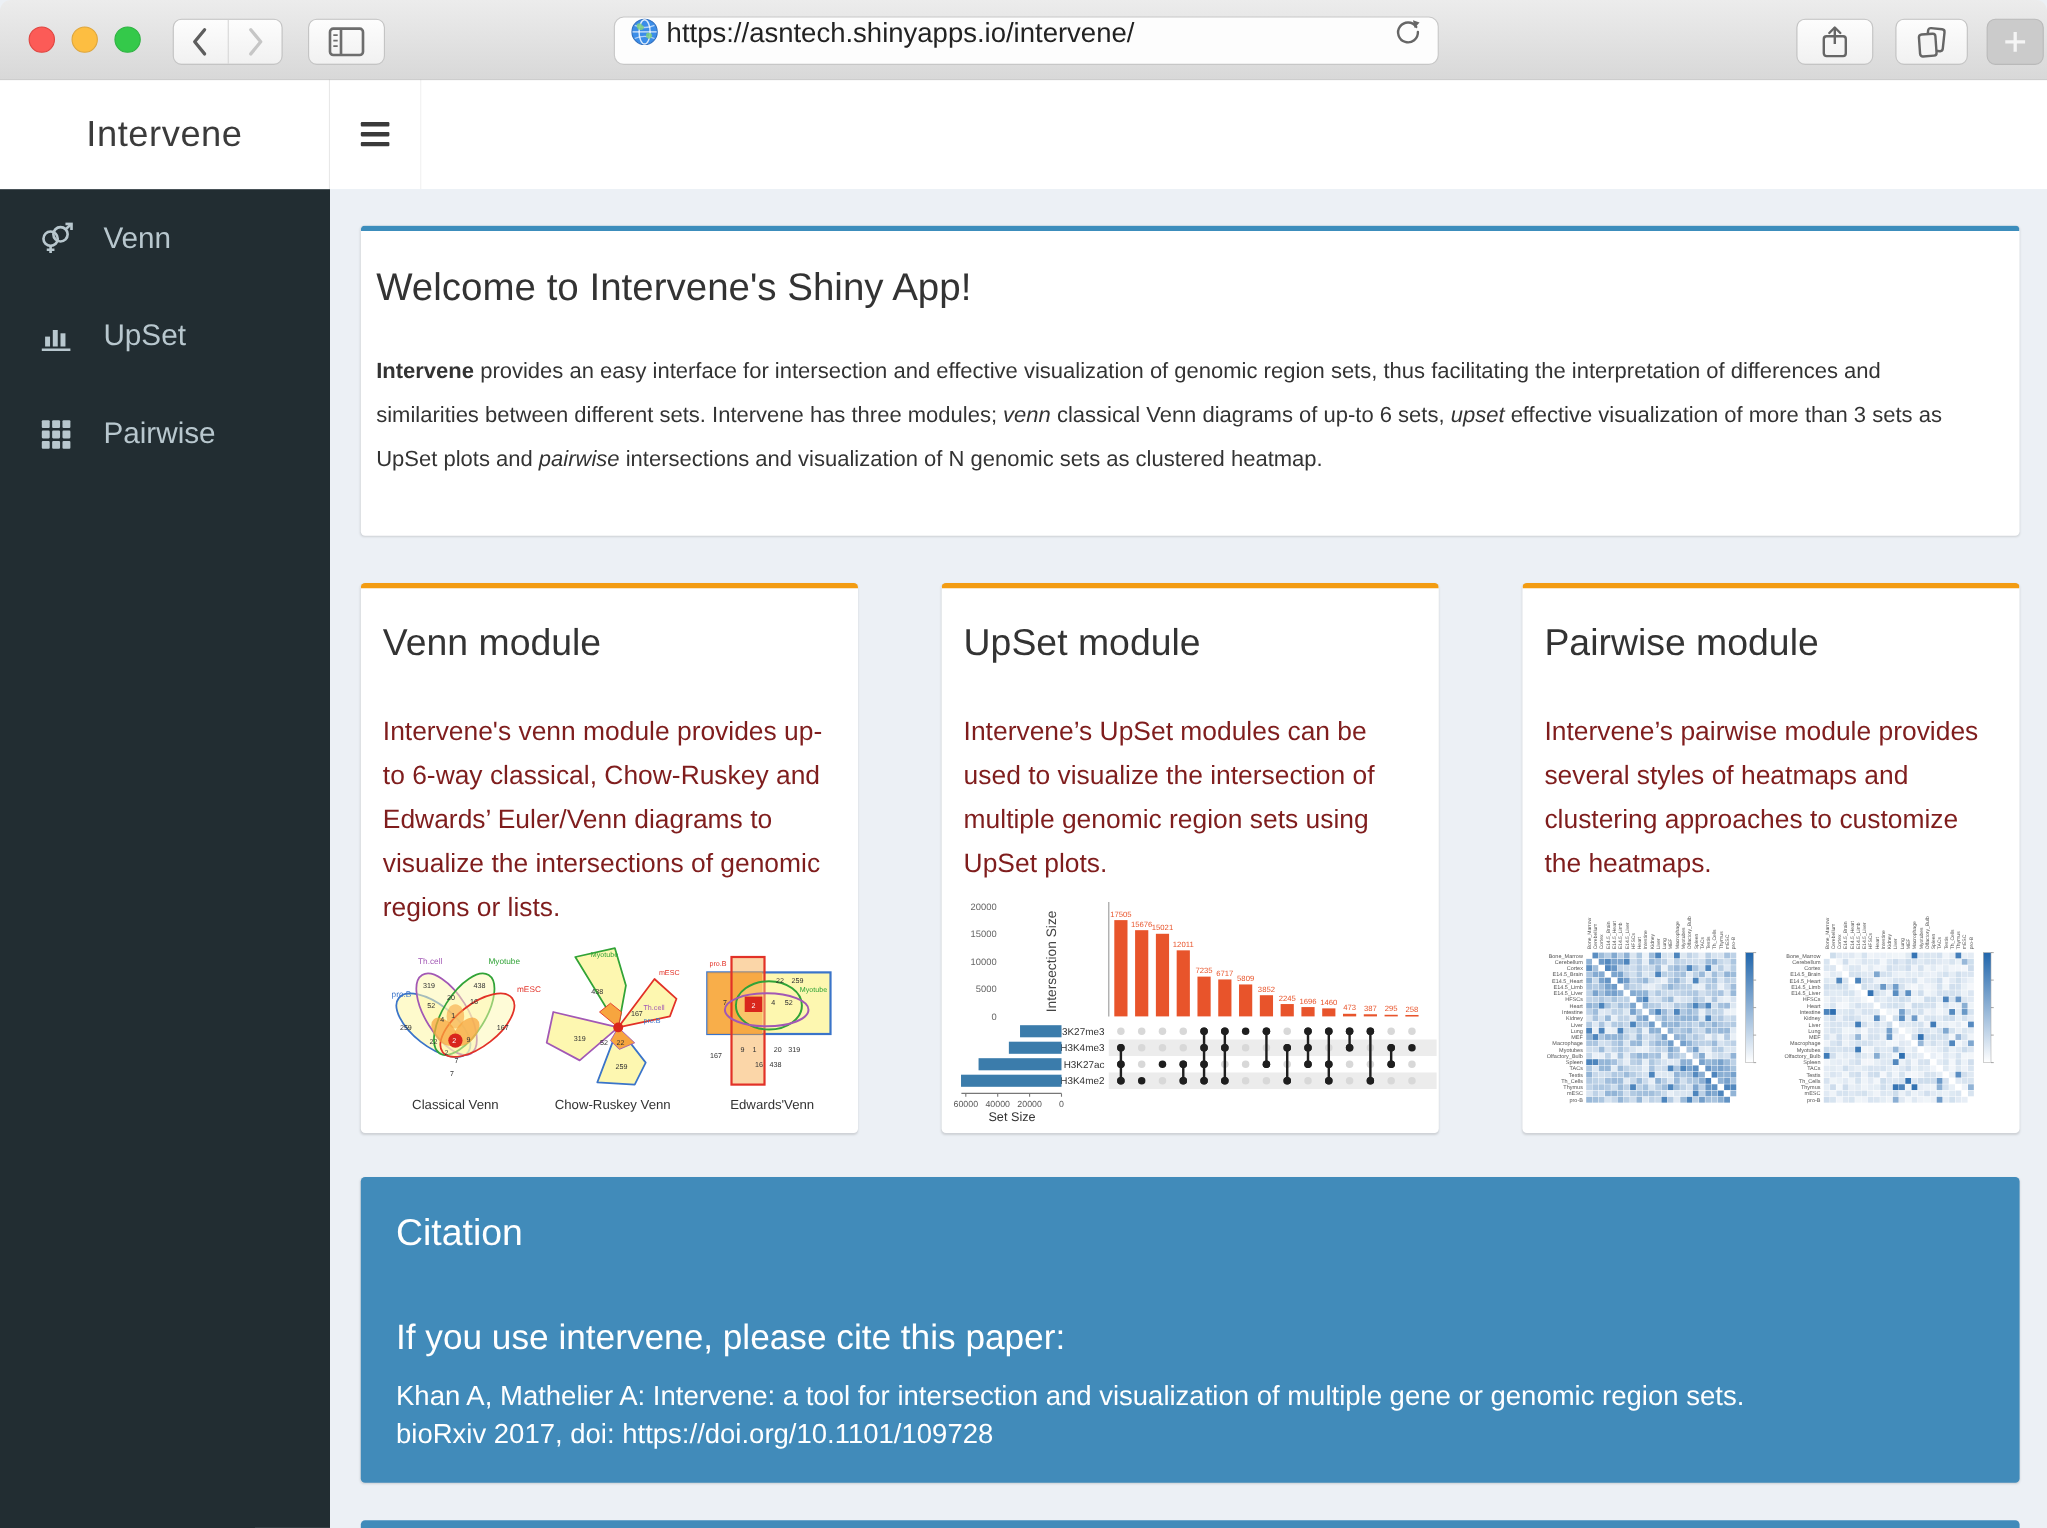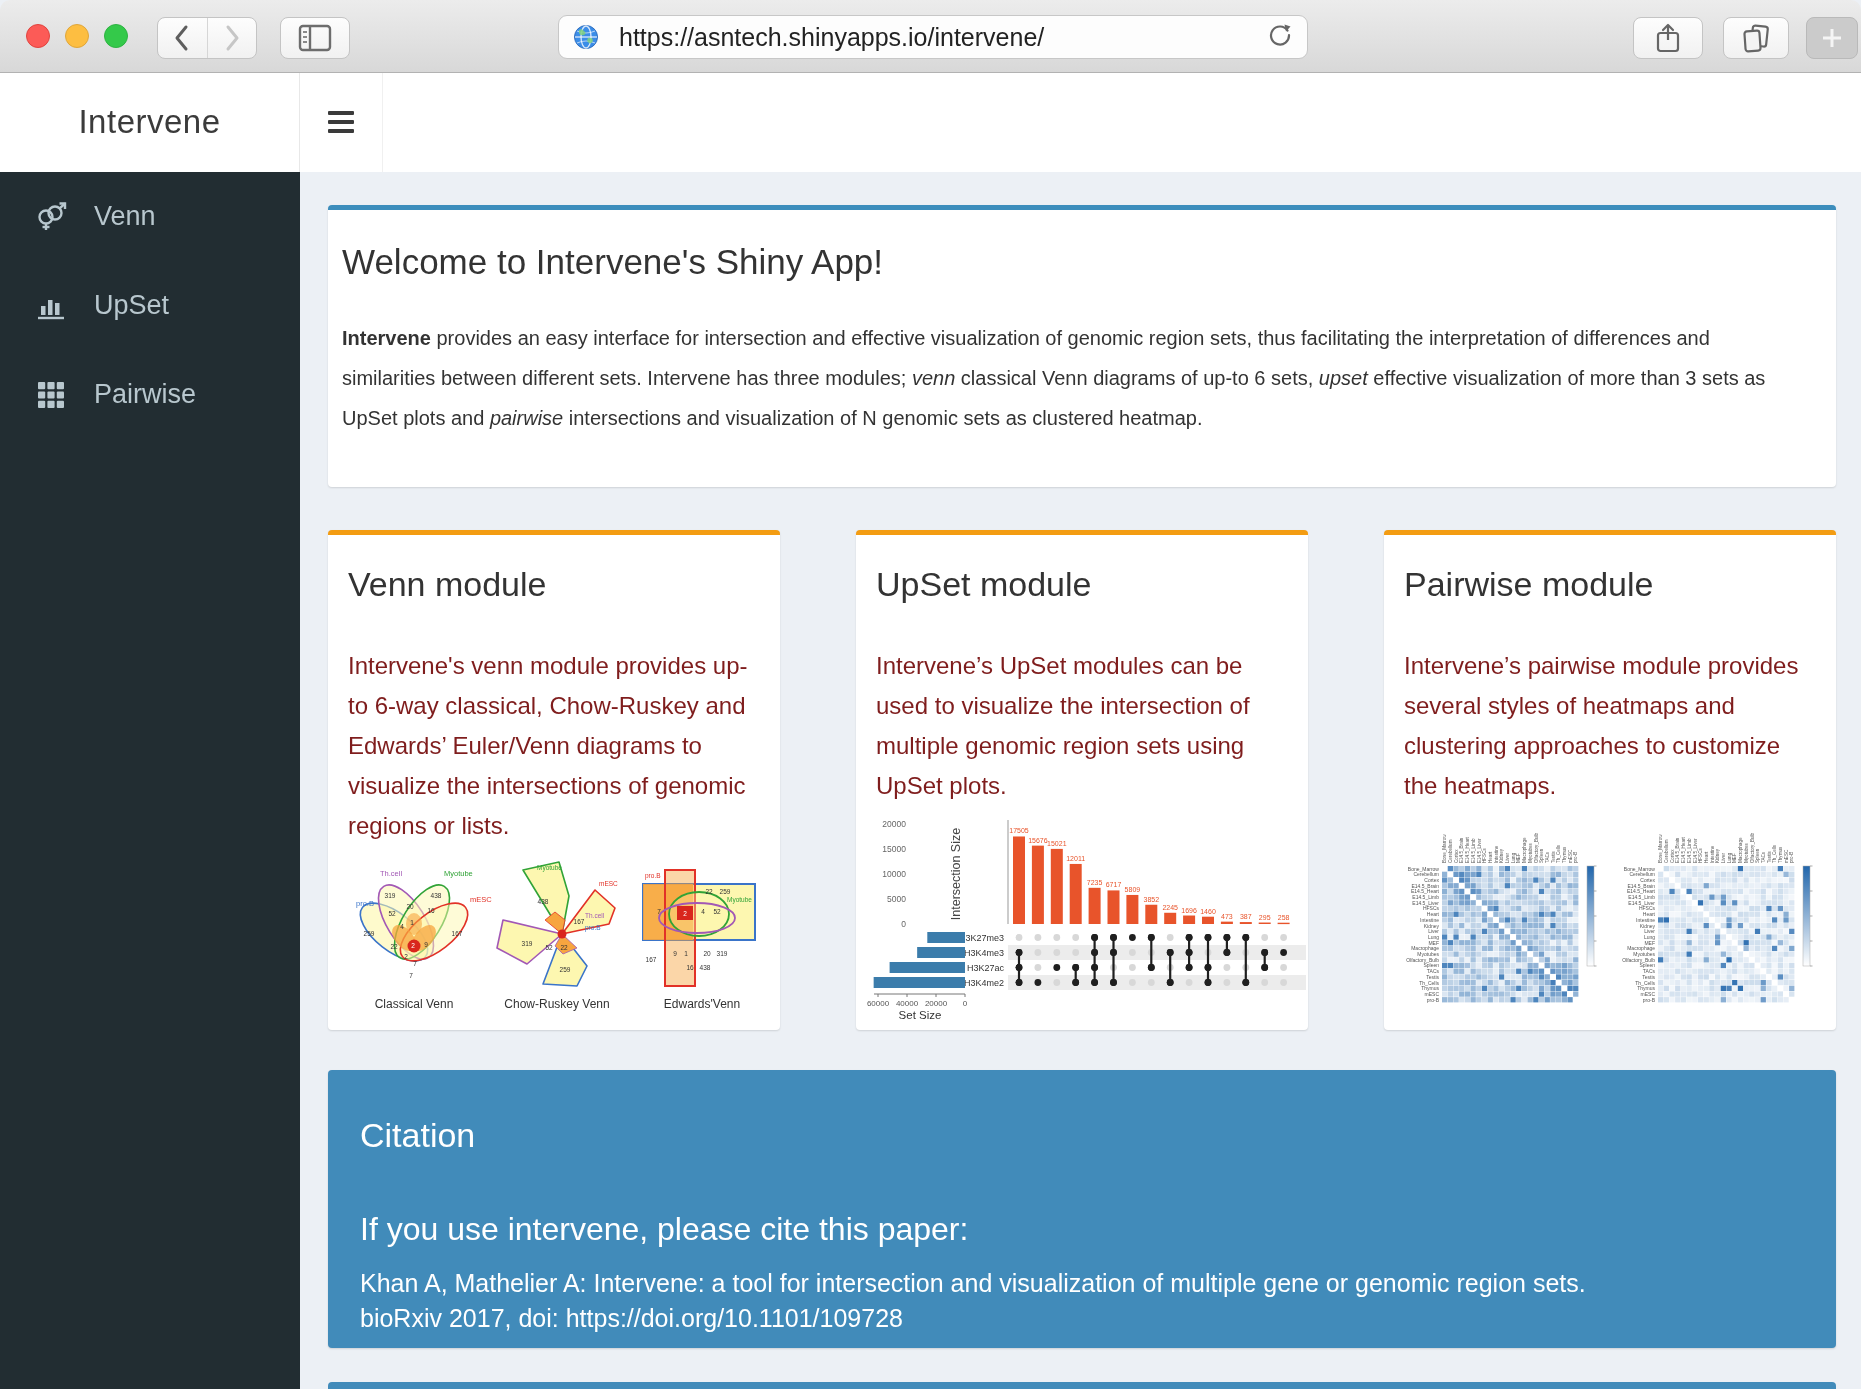--- a/index.html
+++ b/index.html
@@ -18,21 +18,21 @@
         display:flex;align-items:center;justify-content:center}
   .navgroup{left:157px;width:100px;padding:0}
   .navgroup .half{width:50px;height:100%;display:flex;align-items:center;justify-content:center}
   .navgroup .half:first-child{border-right:1px solid #d6d6d6}
   .togglebtn{left:280px;width:70px}
   .sharebtn{left:1633px;width:70px}
   .tabsbtn{left:1723px;width:66px}
   .plusbtn{left:1806px;width:52px;background:#cbcbcb;border-color:#b9b9b9}
   .urlbar{position:absolute;left:558px;top:15px;width:750px;height:44px;box-sizing:border-box;
           background:#fdfdfd;border:1px solid #c7c7c7;border-radius:9px;
-          display:flex;align-items:center;padding:0 14px;gap:20px}
+          display:flex;align-items:flex-start;padding:0 14px;gap:7px}
   .urltext{font-size:25px;color:#222;white-space:nowrap;flex:1}
   .reload{margin-left:auto}
   
   .logo{position:absolute;left:0;top:72px;width:300px;height:100px;background:#fff;
         border-right:1px solid #e8e8e8;box-sizing:border-box;display:flex;align-items:center;
         justify-content:center;font-size:33px;font-weight:400;color:#3b3b3b;letter-spacing:.5px}
   .header{position:absolute;left:300px;top:72px;width:1561px;height:100px;background:#fff}
   .hamzone{width:82px;height:100%;border-right:1px solid #f0f0f0;display:flex;
            align-items:center;justify-content:center;cursor:pointer}
   .hambars{width:26px}
@@ -50,21 +50,21 @@
   .welcome{border-top:5px solid #3c8dbc;height:282px;padding:24px 14px}
   .wtitle{font-size:35px;color:#333;font-weight:400;margin:8px 0 36px 0}
   .wpara{font-size:20px;color:#333;line-height:40px;width:1444px}
   .cards{display:flex;gap:76px;margin-top:43px}
   .card{border-top:5px solid #f39c12;width:462px;height:500px;padding:22px 20px;position:relative}
   .ctitle{font-size:34px;color:#333;font-weight:400;margin:8px 0 0 0}
   .ctext{font-size:24px;color:#7f1d1d;line-height:40px;margin-top:42px}
   .thumb{position:absolute}
   .citation{margin-top:40px;background:#418bba;border-radius:4px;height:278px;
             box-sizing:border-box;padding:24px 32px;color:#fff;box-shadow:0 1px 2px rgba(0,0,0,.13)}
-  .cittitle{font-size:34px;font-weight:400;margin:22px 0 56px 0}
+  .cittitle{font-size:34px;font-weight:400;margin:8px 0 56px 0}
   .citsub{font-size:32px;font-weight:400;margin:0 0 18px 0}
   .citbody{font-size:25px;line-height:35px;max-width:1300px}
   .strip{margin-top:34px;height:7px;background:#418bba;border-radius:4px 4px 0 0}
   b{font-weight:bold} i{font-style:italic}
   svg text{font-family:"Liberation Sans",sans-serif}
 </style>
 </head>
 <body>
 
 <div class="chrome">

